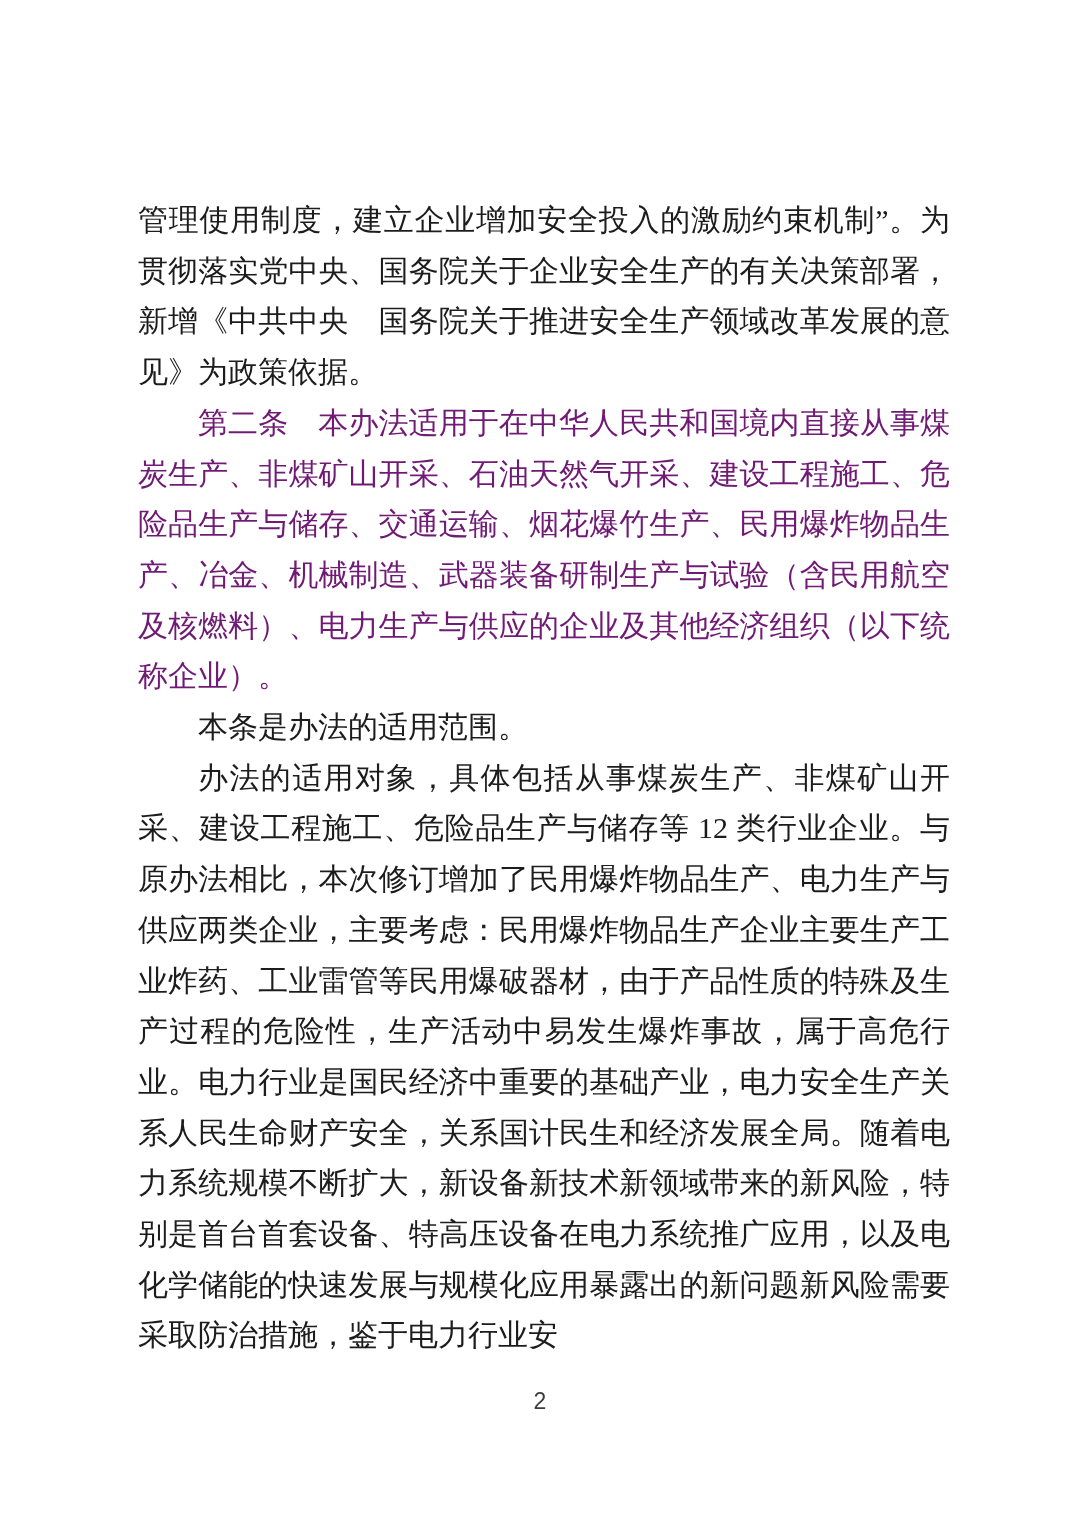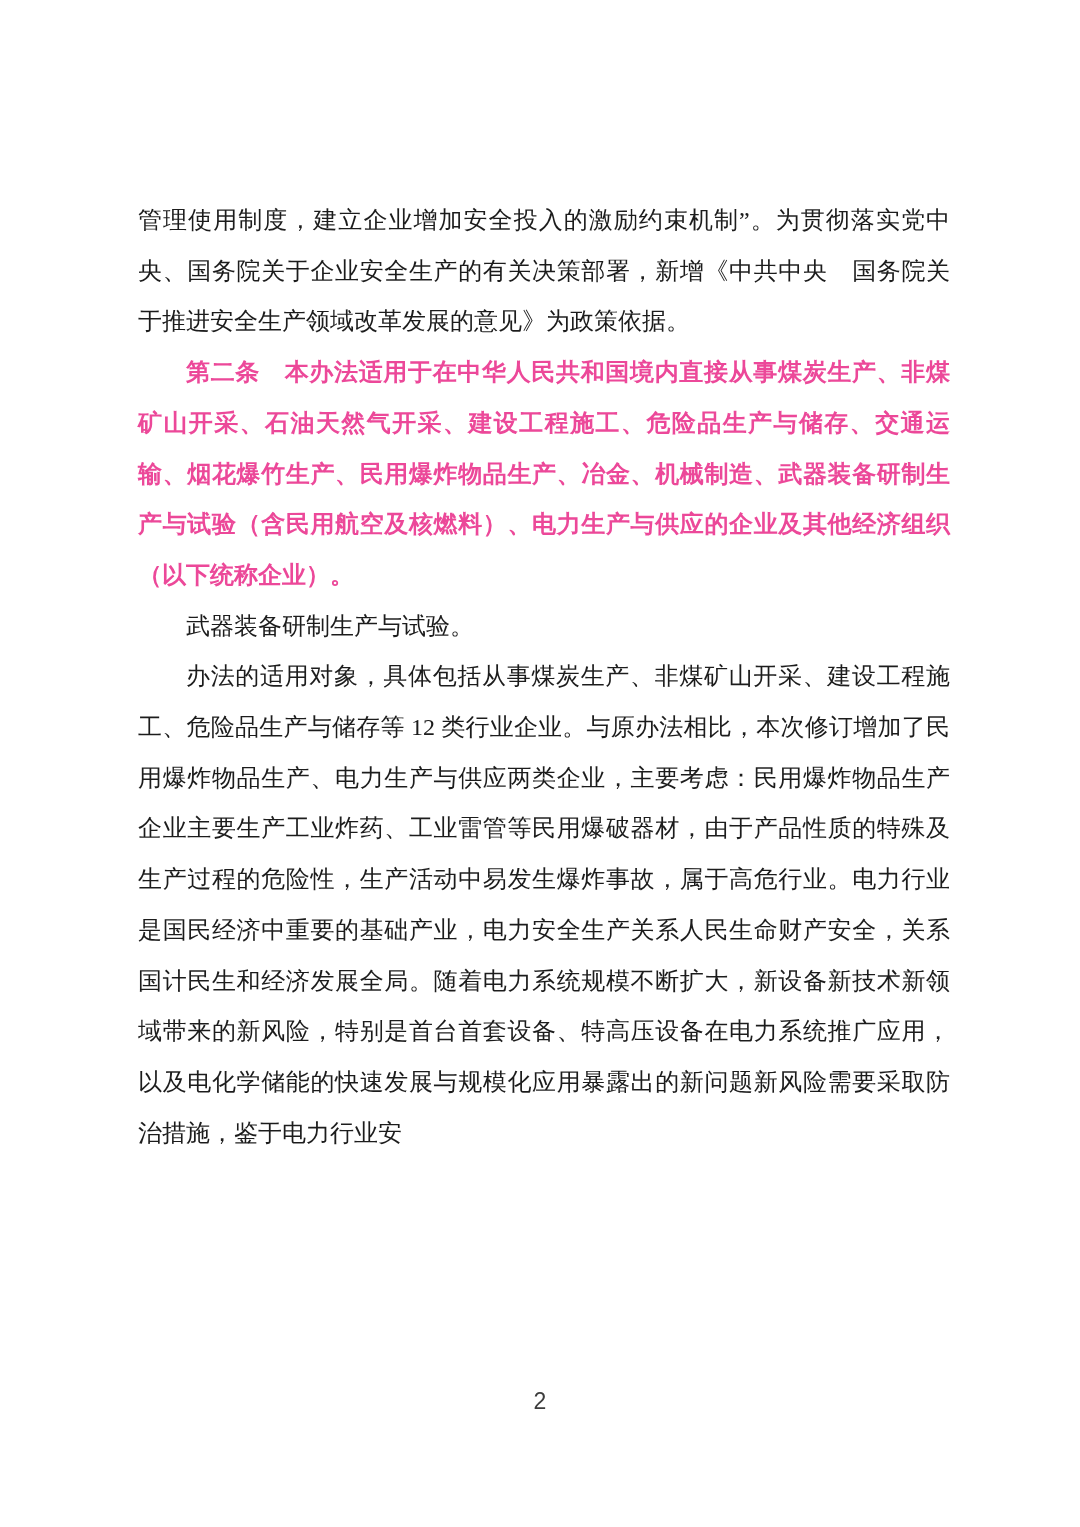--- a/index.html
+++ b/index.html
@@ -13,35 +13,35 @@
     height: 1527px;
     background: #ffffff;
     overflow: hidden;
     font-family: "Liberation Serif", "DejaVu Serif", serif;
   }
   .content {
     position: absolute;
     left: 138px;
     top: 195px;
     width: 812px;
-    font-size: 24px;
+    font-size: 30px;
     line-height: 50.7px;
     color: #1c1c1c;
     text-align: justify;
   }
   .content p {
     margin: 0;
     padding: 0;
   }
   .para-indent {
     text-indent: 2em;
   }
   .para-bold {
-    font-weight: bold;
-    color: #ec4899;
+    font-weight: normal;
+    color: #701a75;
   }
   .page-number {
     position: absolute;
     top: 1388px;
     left: 0;
     width: 100%;
     text-align: center;
     font-size: 23px;
     color: #3d3d3d;
     font-family: "Liberation Sans", "DejaVu Sans", sans-serif;
@@ -52,21 +52,21 @@
 
 <div class="page">
 
   <div class="content">
 
     <p>管理使用制度，建立企业增加安全投入的激励约束机制”。为贯彻落实党中央、国务院关于企业安全生产的有关决策部署，新增《中共中央　国务院关于推进安全生产领域改革发展的意见》为政策依据。</p>
 
     <p class="para-indent para-bold">第二条　本办法适用于在中华人民共和国境内直接从事煤炭生产、非煤矿山开采、石油天然气开采、建设工程施工、危险品生产与储存、交通运输、烟花爆竹生产、民用爆炸物品生产、冶金、机械制造、武器装备研制生产与试验（含民用航空及核燃料）、电力生产与供应的企业及其他经济组织（以下统称企业）。</p>
 
 
-    <p class="para-indent">武器装备研制生产与试验。</p>
+    <p class="para-indent">本条是办法的适用范围。</p>
 
     <p class="para-indent">办法的适用对象，具体包括从事煤炭生产、非煤矿山开采、建设工程施工、危险品生产与储存等 12 类行业企业。与原办法相比，本次修订增加了民用爆炸物品生产、电力生产与供应两类企业，主要考虑：民用爆炸物品生产企业主要生产工业炸药、工业雷管等民用爆破器材，由于产品性质的特殊及生产过程的危险性，生产活动中易发生爆炸事故，属于高危行业。电力行业是国民经济中重要的基础产业，电力安全生产关系人民生命财产安全，关系国计民生和经济发展全局。随着电力系统规模不断扩大，新设备新技术新领域带来的新风险，特别是首台首套设备、特高压设备在电力系统推广应用，以及电化学储能的快速发展与规模化应用暴露出的新问题新风险需要采取防治措施，鉴于电力行业安</p>
 
   </div>
 
   <div class="page-number">2</div>
 
 </div>
 
 </body></html>

